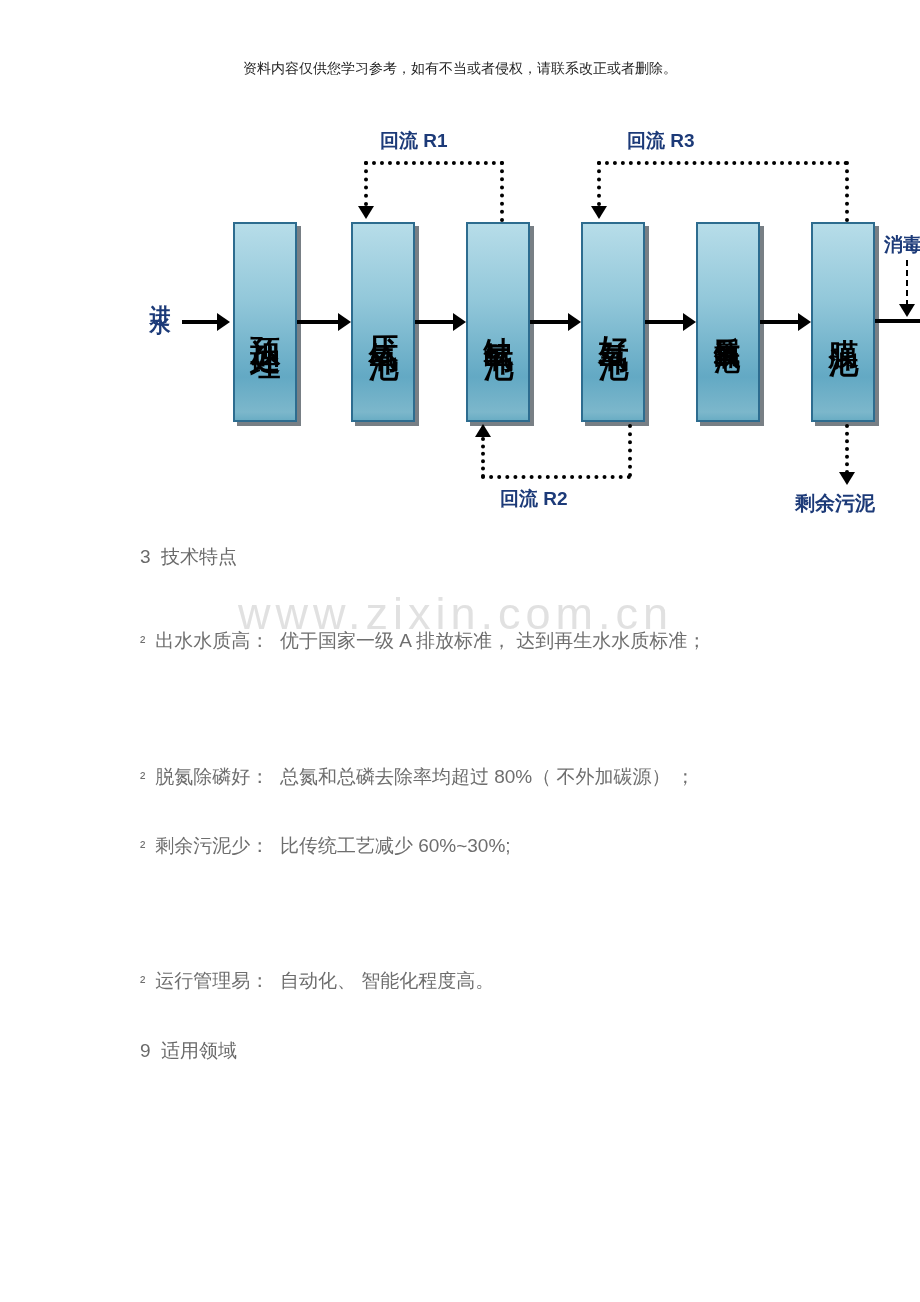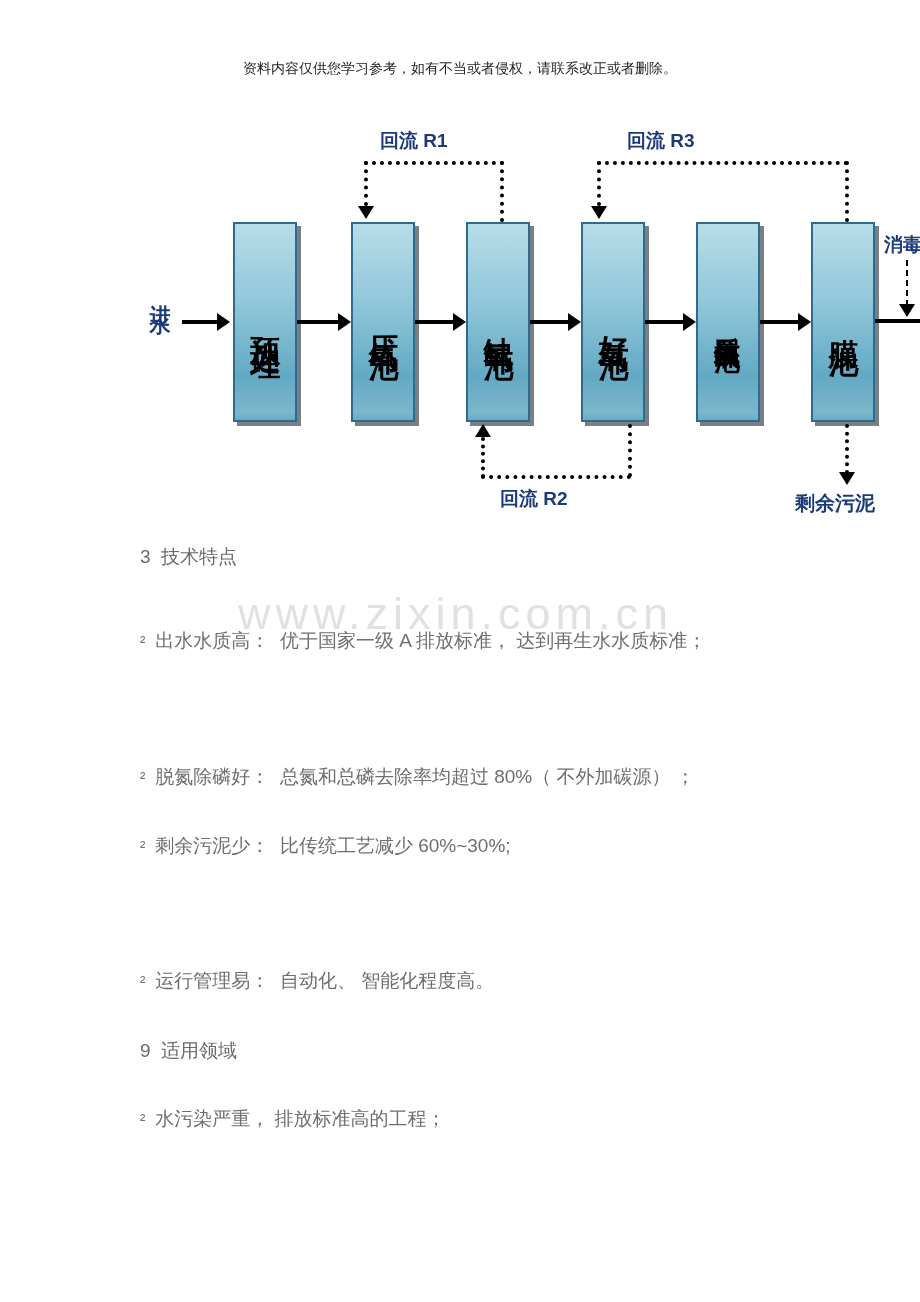--- a/index.html
+++ b/index.html
@@ -139,15 +139,14 @@
 
   <div class="tline heading" style="top:534px;margin-top:10px;">3  技术特点</div>
 
   <div class="tline" style="top:628px;"><span class="marker">²</span><span>出水水质高：  优于国家一级 A 排放标准， 达到再生水水质标准；</span></div>
   <div class="tline" style="top:764px;"><span class="marker">²</span><span>脱氮除磷好：  总氮和总磷去除率均超过 80%（ 不外加碳源） ；</span></div>
   <div class="tline" style="top:833px;"><span class="marker">²</span><span>剩余污泥少：  比传统工艺减少 60%~30%;</span></div>
   <div class="tline" style="top:968px;"><span class="marker">²</span><span>运行管理易：  自动化、 智能化程度高。</span></div>
 
   <div class="tline heading" style="top:1038px;">9  适用领域</div>
 
-  <div class="tline" style="top:1106px;"><span class="marker">²</span><span>水污染严重， 排放标准高的工程；</span></div>
 
 </div>
 
 </body></html>

